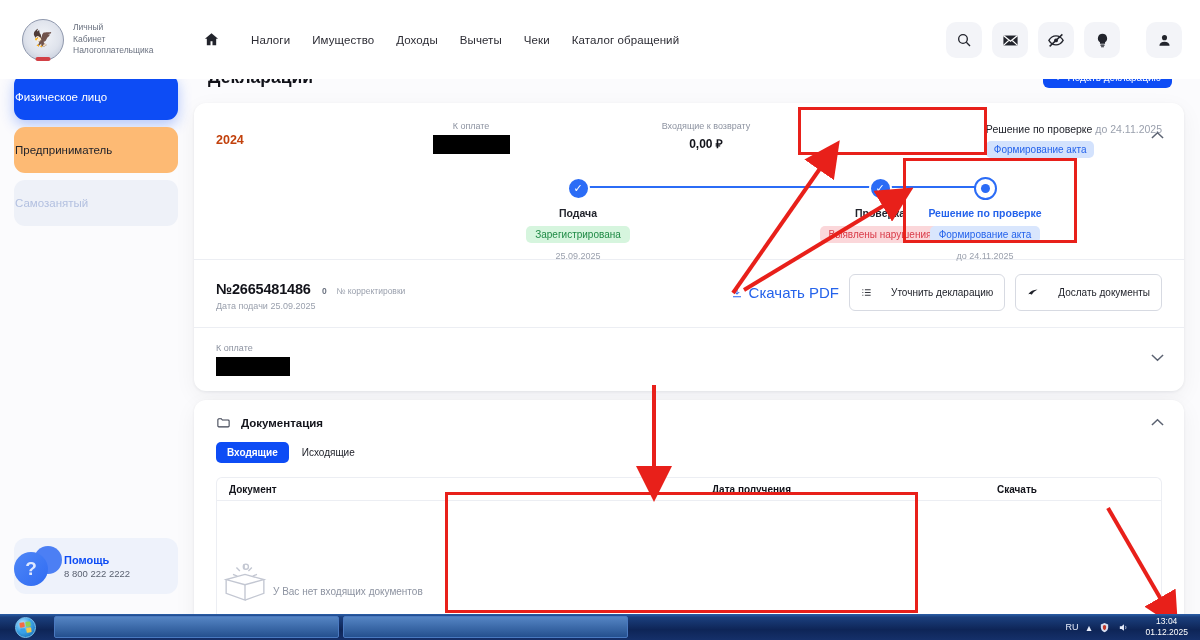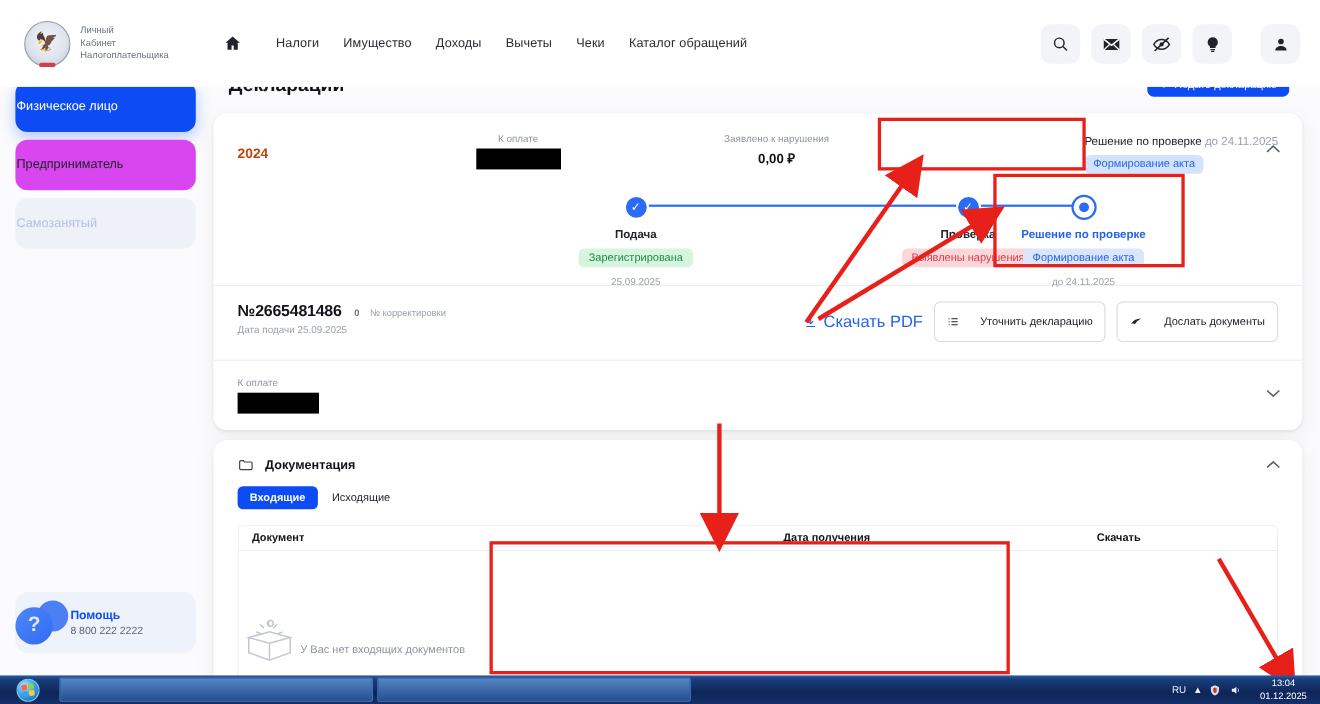--- a/index.html
+++ b/index.html
@@ -48,21 +48,21 @@
   }
   .icon-btn.profile { margin-left: 16px; }
 
   
   .sidebar { position: absolute; left: 14px; top: 74px; width: 164px; }
   .side-btn {
     height: 46px; border-radius: 11px; display: flex; align-items: center;
     padding-left: 1px; font-size: 11.5px; font-weight: normal; margin-bottom: 7px;
   }
   .side-btn.active { background: #0d4cf5; color: #ffffff; box-shadow: 0 5px 14px rgba(13,76,245,.30); }
-  .side-btn.normal { background: #d946ef; color: #22242c; }
+  .side-btn.normal { background: #fdba74; color: #22242c; }
   .side-btn.muted  { background: #eef1f8; color: #b3c0e0; }
 
   .help-widget {
     position: absolute; left: 14px; top: 538px; width: 164px; height: 56px;
     background: #eef2fb; border-radius: 12px; display: flex; align-items: center;
   }
   .help-bubbles { position: relative; width: 48px; height: 44px; flex: none; }
   .bub {
     position: absolute; border-radius: 50%;
   }
@@ -125,21 +125,21 @@
   .step .name { font-size: 10.5px; font-weight: bold; color: #22242c; margin-top: 7px; }
   .step .name.blue { color: #2563eb; }
   .step .badge { display: inline-block; margin-top: 7px; padding: 3px 9px; border-radius: 5px; font-size: 10px; }
   .badge.green { background: #d6f5de; color: #1f8a45; }
   .badge.red   { background: #fbd7da; color: #d93a47; }
   .badge.blue  { background: #d9e6fd; color: #2563eb; }
   .step .date { font-size: 9px; color: #9aa0ad; margin-top: 8px; }
 
   .divider { height: 1px; background: #eceef3; }
 
-  .decl-num-row { display: flex; align-items: flex-start; padding: 14px 22px 16px 22px; }
+  .decl-num-row { display: flex; align-items: flex-end; padding: 14px 22px 16px 22px; }
   .num-main { font-size: 14.5px; font-weight: bold; color: #12131a; letter-spacing: -.2px; }
   .corr-num { font-size: 8.5px; font-weight: bold; color: #6b7280; margin-left: 7px; }
   .corr-lbl { font-size: 8.5px; color: #9aa0ad; margin-left: 5px; }
   .num-sub { font-size: 9px; color: #9aa0ad; margin-top: 3px; }
   .row-actions { margin-left: auto; display: flex; align-items: center; gap: 10px; }
   .link-btn { display: flex; align-items: center; gap: 6px; font-size: 15px; color: #2563eb; }
   .ghost-btn {
     display: flex; align-items: center; gap: 19px; font-size: 10px; color: #22242c;
     border: 1px solid #d7dae2; border-radius: 6px; height: 37px; padding: 0 11px;
     background: #fff; font-family: inherit;
@@ -305,21 +305,21 @@
 
       <div class="decl-top">
         <div class="year">2024</div>
 
         <div class="amt-block center">
           <div class="amt-label">К оплате</div>
           <span class="redacted w1"></span>
         </div>
 
         <div class="amt-block ret">
-          <div class="amt-label">Заявлено к нарушения</div>
+          <div class="amt-label">Входящие к возврату</div>
           <div class="amt-val">0,00 ₽</div>
         </div>
 
         <div class="status-block">
           <div class="status-line">
             <span>Решение по проверке</span>
             <span class="dim">до 24.11.2025</span>
           </div>
           <span class="chip">Формирование акта</span>
         </div>

